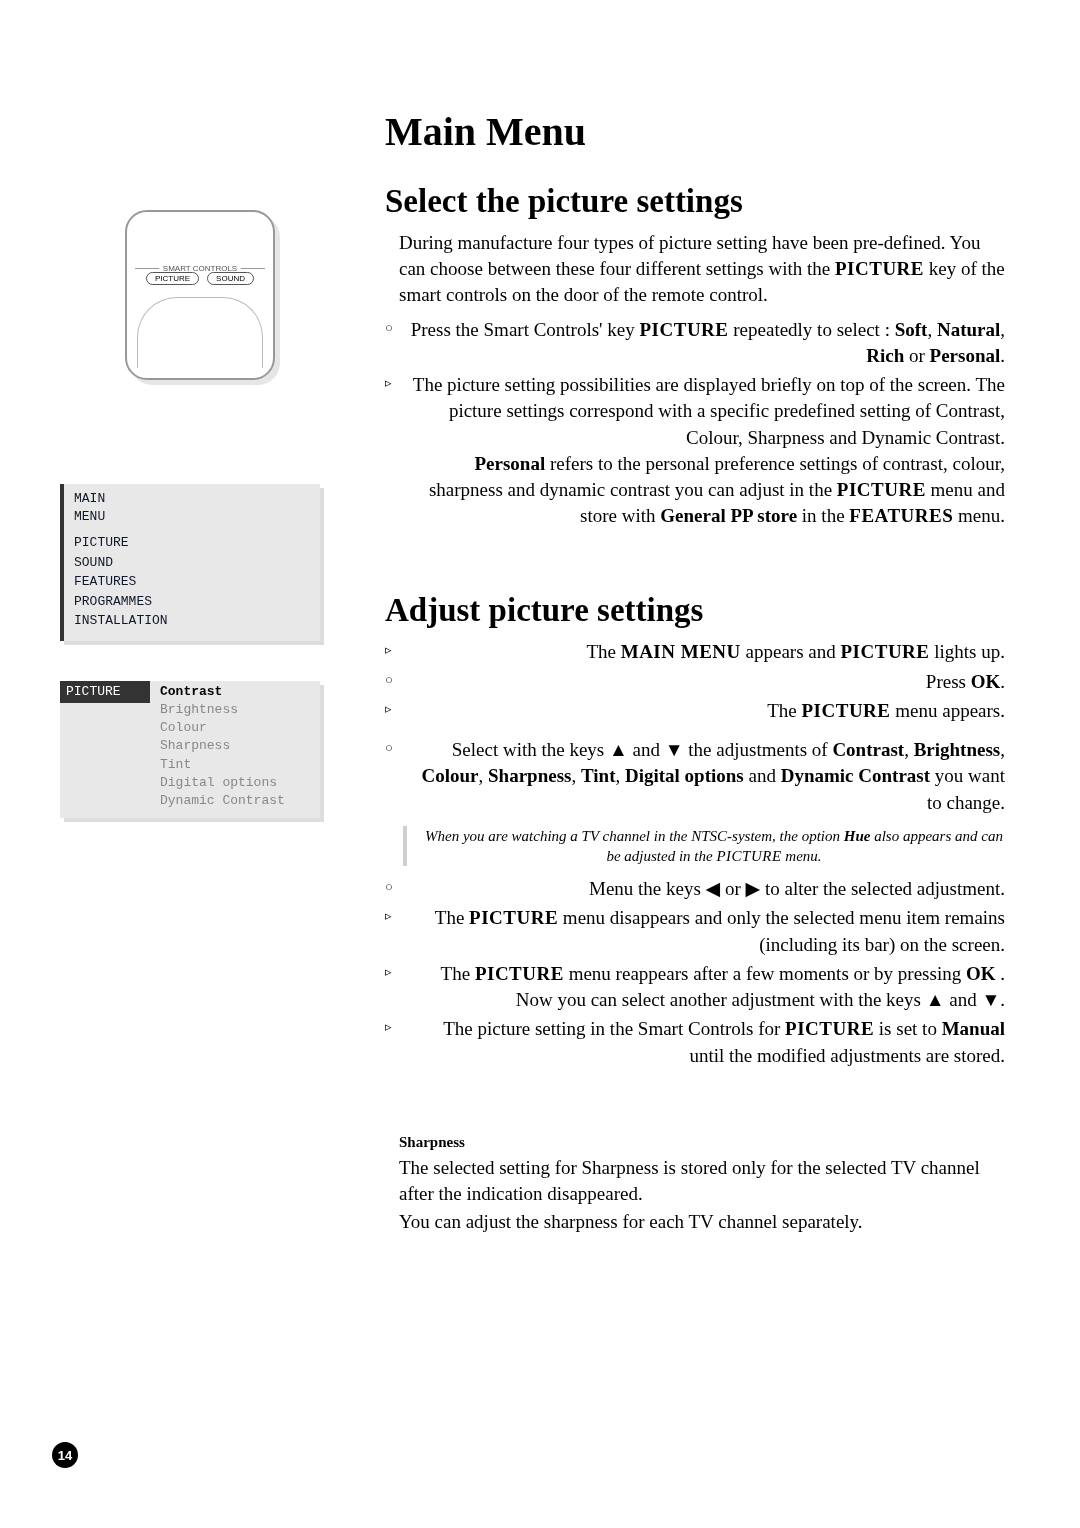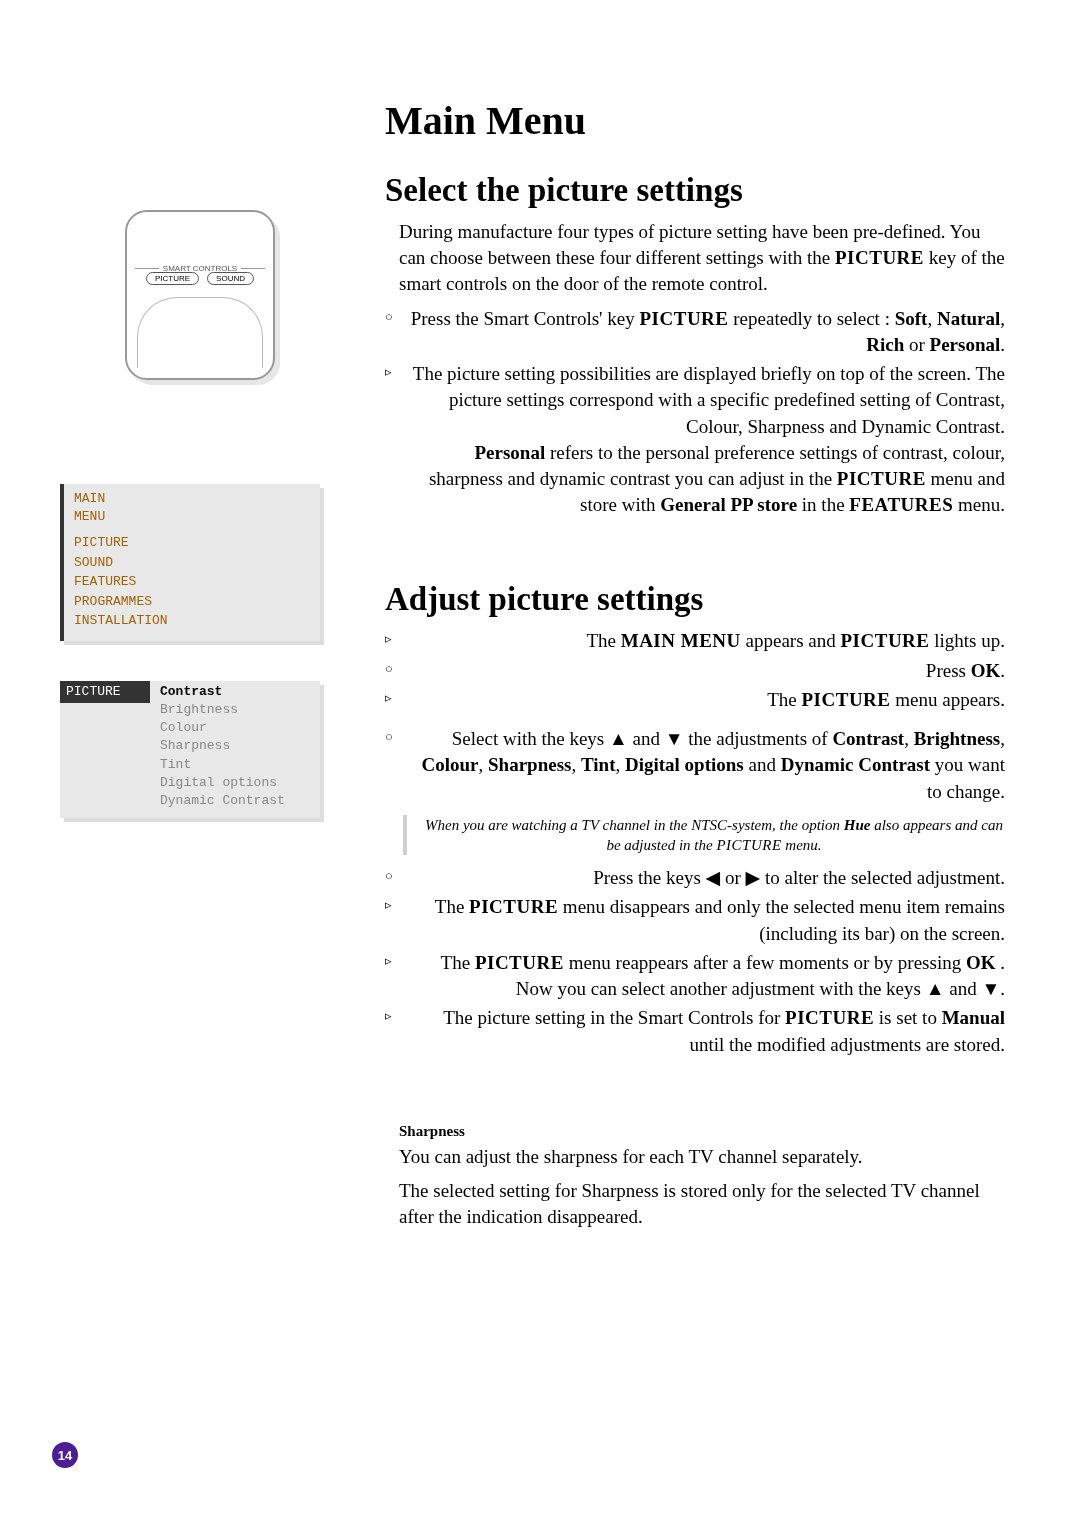--- a/index.html
+++ b/index.html
@@ -1,19 +1,19 @@
 <!DOCTYPE html>
 <html><head>
 <meta charset="utf-8">
 <style>
   * { box-sizing: border-box; margin: 0; padding: 0; }
   html, body { width: 1080px; height: 1528px; background: #fff; font-family: "Times New Roman", Georgia, serif; color: #000; }
   .page { position: relative; width: 1080px; height: 1528px; padding: 110px 60px 60px 60px; }
   .left-col { position: absolute; left: 60px; top: 210px; width: 280px; }
-  .right-col { position: absolute; left: 385px; top: 97px; width: 620px; }
+  .right-col { position: absolute; left: 385px; top: 108px; width: 620px; }
   h1 { font-size: 40px; font-weight: bold; margin-bottom: 28px; font-family: Georgia, "Times New Roman", serif; }
   h2 { font-size: 33px; font-weight: bold; margin-bottom: 10px; margin-top: 4px; font-family: Georgia, "Times New Roman", serif; }
   .para, .list { font-size: 19px; line-height: 1.38; font-family: Georgia, "Times New Roman", serif; }
   .para { margin-bottom: 8px; }
   .nested { padding-left: 14px; }
   .list { list-style: none; text-align: right; }
   .list li { position: relative; padding-left: 22px; margin-bottom: 3px; }
   .list li::before { position: absolute; left: 0; top: 2px; font-size: 13px; }
   .bullet-circle::before { content: "○"; }
   .bullet-tri::before { content: "▹"; }
@@ -24,35 +24,35 @@
 
   
   .remote { width: 150px; height: 170px; margin: 0 auto 24px auto; border: 2px solid #999; border-radius: 22px; position: relative; background: #fff; box-shadow: 5px 5px 0 #e6e6e6; }
   .remote-line { font-size: 8px; font-family: Arial, sans-serif; text-align: center; color: #555; position: absolute; top: 52px; left: 0; right: 0; }
   .remote-line::before, .remote-line::after { content: ""; display: inline-block; width: 24px; border-top: 1px solid #999; vertical-align: middle; margin: 0 4px; }
   .remote-btn-row { position: absolute; top: 60px; left: 0; right: 0; display: flex; justify-content: center; gap: 8px; }
   .remote-btn { border: 1px solid #555; border-radius: 10px; font-size: 8px; font-family: Arial, sans-serif; padding: 1px 8px; background: #fff; }
   .remote-inner { position: absolute; top: 85px; left: 10px; right: 10px; bottom: 10px; border: 1px solid #bbb; border-bottom: none; border-radius: 40px 40px 0 0; }
 
   
-  .osd { width: 260px; background: #e8e8e8; font-family: "Courier New", monospace; font-size: 13px; line-height: 1.35; color: #a16207; border-left: 4px solid #333; margin-bottom: 40px; box-shadow: 4px 4px 0 #ddd; padding: 6px 10px 10px 10px; }
+  .osd { width: 260px; background: #e8e8e8; font-family: "Courier New", monospace; font-size: 13px; line-height: 1.35; color: #0f172a; border-left: 4px solid #333; margin-bottom: 40px; box-shadow: 4px 4px 0 #ddd; padding: 6px 10px 10px 10px; }
   .osd-title { margin-bottom: 8px; }
   .osd-item { padding: 1px 0; }
 
   .osd2 { width: 260px; background: #e8e8e8; font-family: "Courier New", monospace; font-size: 13px; line-height: 1.4; color: #222; box-shadow: 4px 4px 0 #ddd; display: flex; margin-top: 170px; }
   .osd2-left { width: 90px; background: #e8e8e8; }
   .osd2-left .hl { background: #333; color: #fff; padding: 2px 6px; display: block; }
   .osd2-right { flex: 1; padding: 2px 8px 8px 10px; }
   .osd2-right .active { color: #000; font-weight: bold; }
   .osd2-right .dim { color: #888; }
 
   .arrow { font-family: Arial, sans-serif; }
 
   
-  .pagenum { position: absolute; left: 52px; bottom: 60px; width: 26px; height: 26px; border-radius: 50%; background: #4c1d95; color: #fff; font-family: Arial, sans-serif; font-size: 13px; font-weight: bold; display: flex; align-items: center; justify-content: center; }
+  .pagenum { position: absolute; left: 52px; bottom: 60px; width: 26px; height: 26px; border-radius: 50%; background: #000000; color: #fff; font-family: Arial, sans-serif; font-size: 13px; font-weight: bold; display: flex; align-items: center; justify-content: center; }
 
   .subhead { font-weight: bold; font-size: 15px; margin-bottom: 4px; margin-top: 6px; }
 </style>
 </head>
 <body>
 
 <div class="page">
 
   <div class="left-col">
 
@@ -129,29 +129,29 @@
       <li class="bullet-circle">
         <span>Select with the keys </span><span class="arrow">▲</span><span> and </span><span class="arrow">▼</span><span> the adjustments of </span><span class="bold">Contrast</span><span>, </span><span class="bold">Brightness</span><span>, </span><span class="bold">Colour</span><span>, </span><span class="bold">Sharpness</span><span>, </span><span class="bold">Tint</span><span>, </span><span class="bold">Digital options</span><span> and </span><span class="bold">Dynamic Contrast</span><span> you want to change.</span>
       </li>
     </ul>
 
     <div class="italic-note">
       <span>When you are watching a TV channel in the NTSC-system, the option </span><span class="bold" style="font-style:italic;">Hue</span><span> also appears and can be adjusted in the </span><span class="smallcaps" style="font-style:italic;">PICTURE</span><span> menu.</span>
     </div>
 
     <ul class="list">
-      <li class="bullet-circle"><span>Press the keys </span><span class="arrow">◀</span><span> or </span><span class="arrow">▶</span><span> to alter the selected adjustment.</span></li>
+      <li class="bullet-circle"><span>Menu the keys </span><span class="arrow">◀</span><span> or </span><span class="arrow">▶</span><span> to alter the selected adjustment.</span></li>
       <li class="bullet-tri"><span>The </span><span class="bold smallcaps">PICTURE</span><span> menu disappears and only the selected menu item remains (including its bar) on the screen.</span></li>
       <li class="bullet-tri"><span>The </span><span class="bold smallcaps">PICTURE</span><span> menu reappears after a few moments or by pressing </span><span class="bold">OK</span><span> . Now you can select another adjustment with the keys </span><span class="arrow">▲</span><span> and </span><span class="arrow">▼</span><span>.</span></li>
       <li class="bullet-tri"><span>The picture setting in the Smart Controls for </span><span class="bold smallcaps">PICTURE</span><span> is set to </span><span class="bold">Manual</span><span> until the modified adjustments are stored.</span></li>
     </ul>
 
     <div class="gap-lg"></div>
 
     <div class="nested">
       <div class="subhead">Sharpness</div>
+      <div class="para" style="margin-bottom:2px;">The selected setting for Sharpness is stored only for the selected TV channel after the indication disappeared.</div>
       <div class="para">You can adjust the sharpness for each TV channel separately.</div>
-      <div class="para" style="margin-bottom:2px;">The selected setting for Sharpness is stored only for the selected TV channel after the indication disappeared.</div>
     </div>
   </div>
 
   <div class="pagenum">14</div>
 </div>
 
 </body></html>

